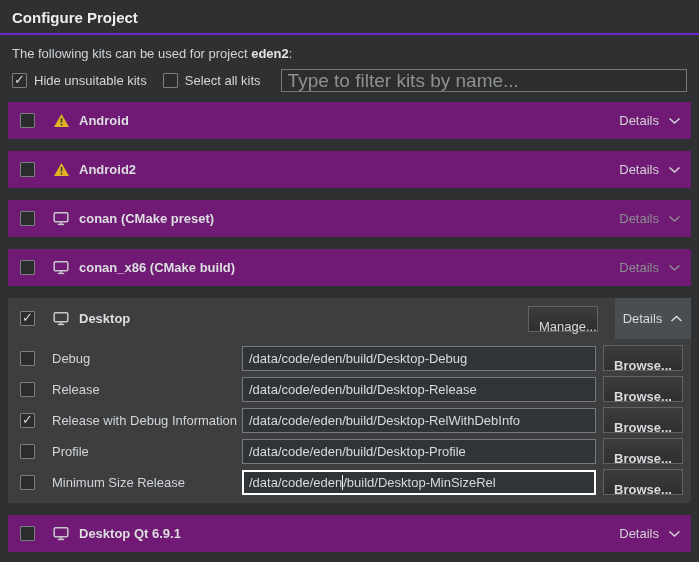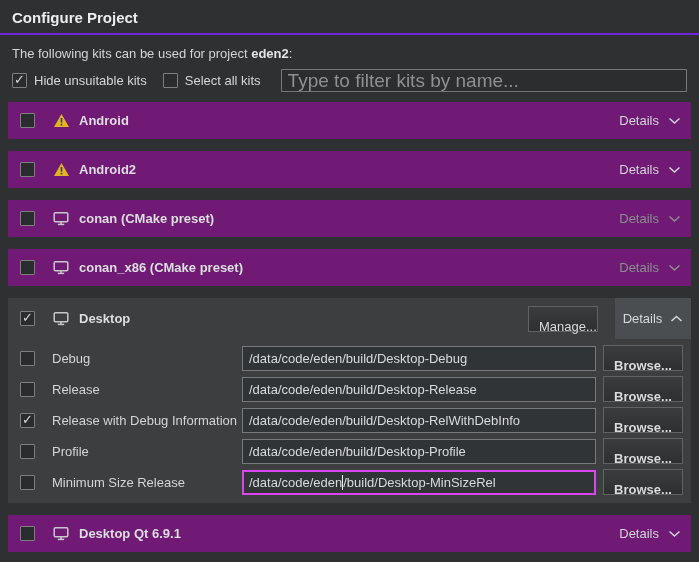--- a/index.html
+++ b/index.html
@@ -71,21 +71,21 @@
     margin:0 8px 5px 12px;
   }
   .config-row:last-child { margin-bottom:0; }
   .config-label { width:190px; color:#d2d4d6; white-space:nowrap; margin-left:10px; flex:0 0 auto; }
   .config-label-wrap { display:flex; align-items:center; flex:0 0 215px; }
   .path-field {
     flex:1; height:25px; background:#313437; border:1px solid #77797c;
     display:flex; align-items:center; padding:0 6px; color:#d8dadc;
     white-space:nowrap; overflow:hidden;
   }
-  .path-field.focused { border:2px solid #d946ef; padding:0 5px; }
+  .path-field.focused { border:2px solid #ffffff; padding:0 5px; }
   .caret { width:1px; height:15px; background:#eceded; flex:0 0 1px; }
   .browse-btn { margin-left:7px; width:80px; height:25px; flex:0 0 80px;font-weight:bold; }
 </style>
 </head>
 <body>
 
 <div class="title-bar">
   <h1>Configure Project</h1>
 </div>
 
@@ -165,21 +165,21 @@
 
   <div class="kit-row">
     <span class="cb"></span>
     <span class="kit-icon">
       <svg width="16" height="15" viewBox="0 0 16 15">
           <rect x="1.2" y="1.7" width="13.6" height="9" rx="1.2" fill="none" stroke="#c6c8ca" stroke-width="1.5"></rect>
           <path d="M8 10.7 V13" stroke="#c6c8ca" stroke-width="1.5"></path>
           <path d="M4.8 13.4 H11.2" stroke="#c6c8ca" stroke-width="1.5"></path>
         </svg>
     </span>
-    <span class="kit-name">conan_x86 (CMake preset)</span>
+    <span class="kit-name">conan_x86 (CMake build)</span>
     <span class="details-toggle disabled">
       <span>Details</span>
       <svg width="13" height="8" viewBox="0 0 13 8">
           <path d="M1.5 1.5 L6.5 6 L11.5 1.5" fill="none" stroke="currentColor" stroke-width="1.5"></path>
         </svg>
     </span>
   </div>
 
   <div class="kit-section">
     <div class="section-header">

